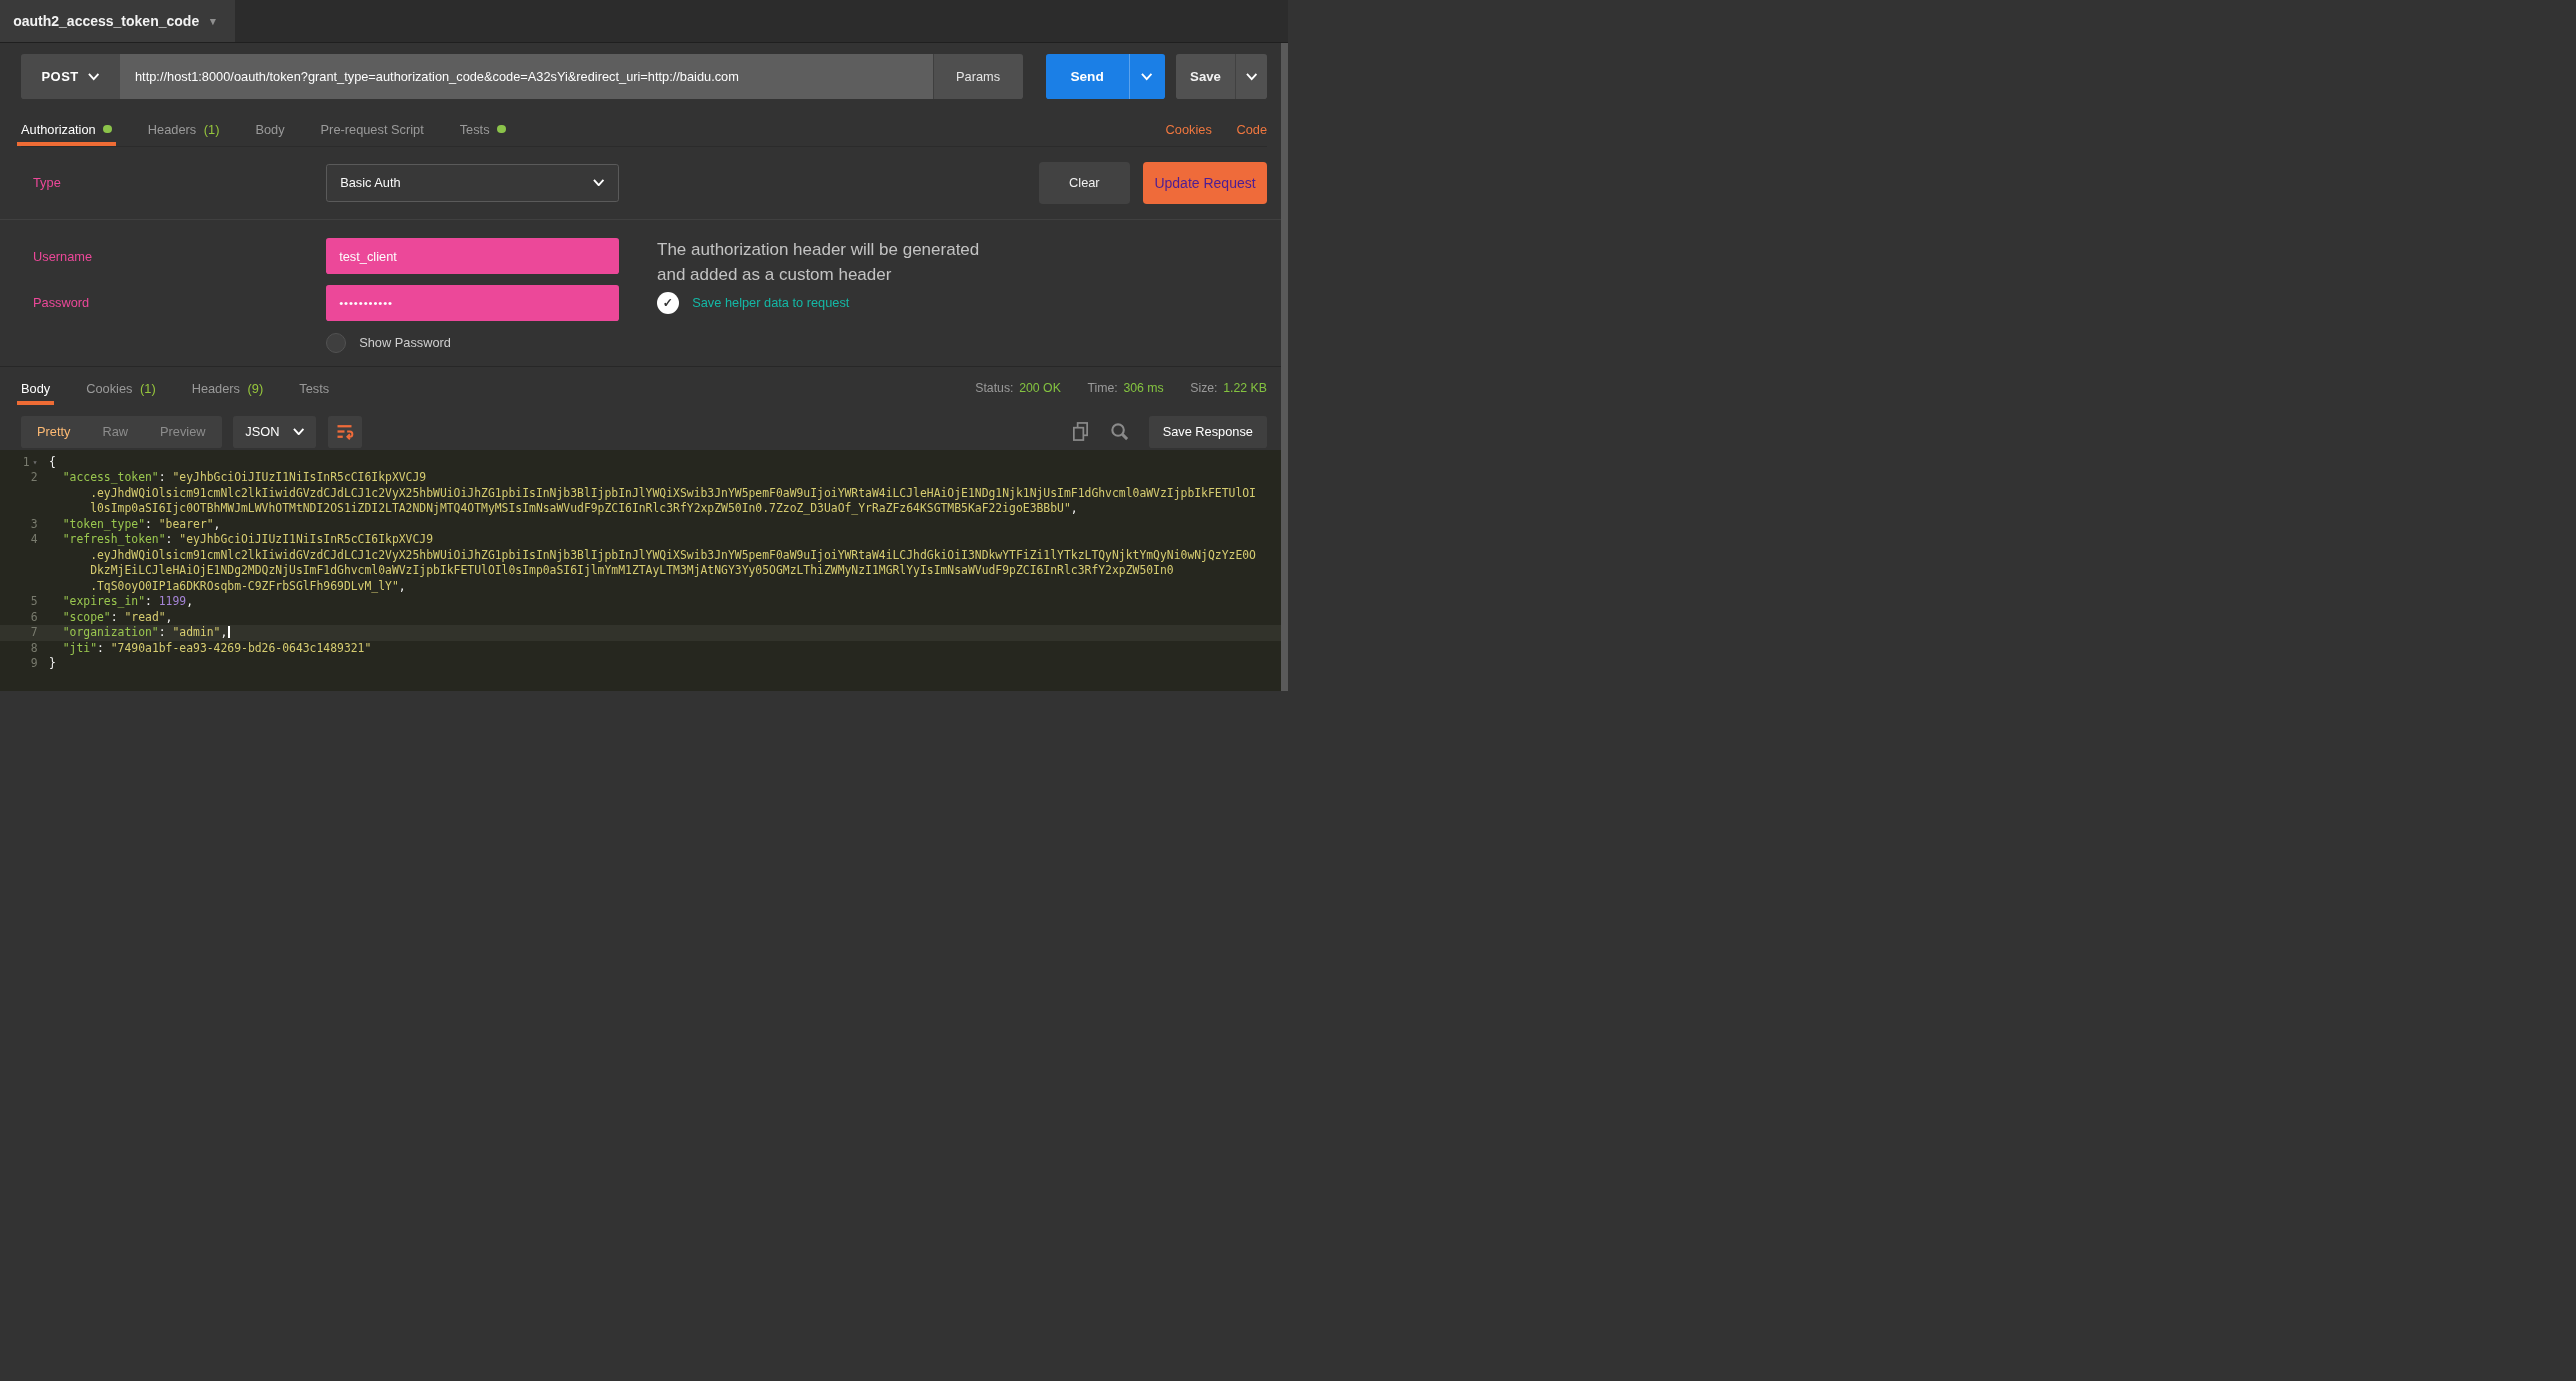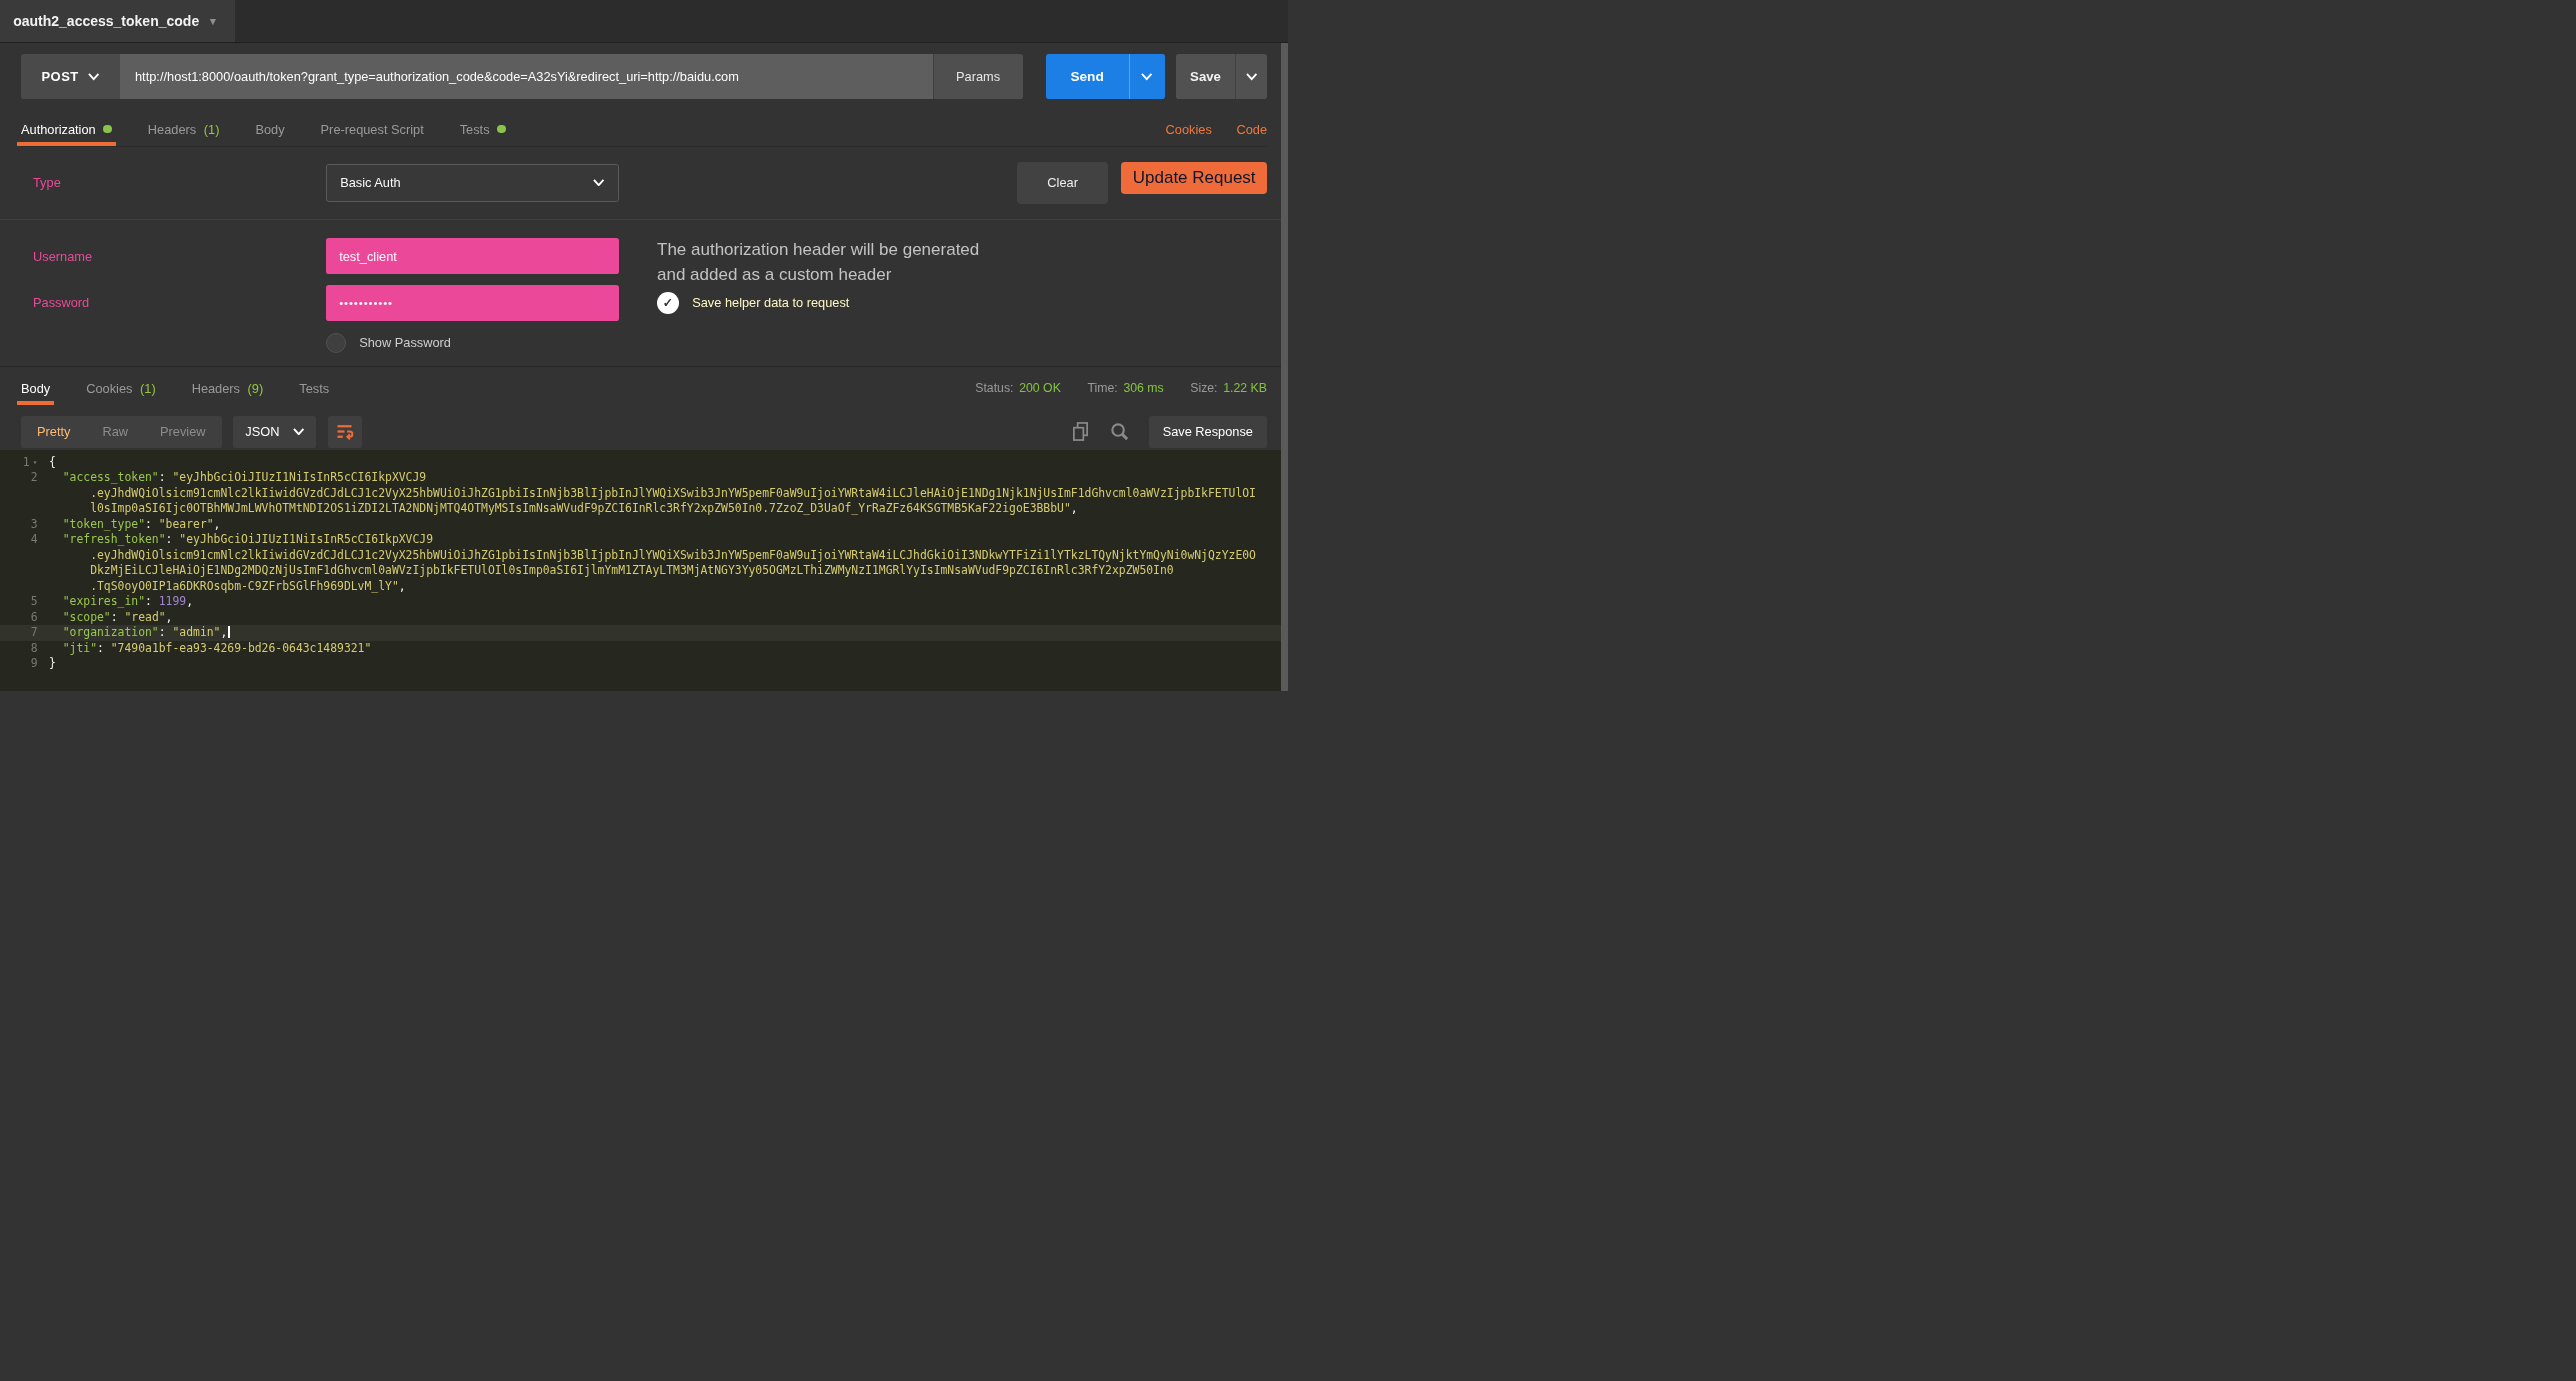--- a/index.html
+++ b/index.html
@@ -35,31 +35,31 @@
   .rlinks { margin-left:auto; display:flex; gap:24.6px; }
   .rlinks span { color:#f0773f; font-size:12.8px; cursor:pointer; }
 
   
   .typerow { display:flex; align-items:center; height:72px; padding:0 21px 0 33px; }
   .lbl { width:293px; font-size:12.8px; color:#ec4899; }
   .dropdown { width:293px; height:38px; background:#383838; border:0.9px solid #5a5a5a; border-radius:2.8px; display:flex; align-items:center; padding:0 13.2px; font-size:12.8px; color:#fafafa; cursor:pointer; }
   .dropdown .chev { margin-left:auto; }
   .typebtns { margin-left:auto; display:flex; gap:13.2px; }
   .btn-clear { min-width:91px; height:42px; background:#424242; border-radius:3.8px; display:flex; align-items:center; justify-content:center; font-size:12.8px; color:#f0f0f0; cursor:pointer; }
-  .btn-update { min-width:115px; height:32px; background:#ef6b3a; border-radius:3.8px; display:flex; align-items:center; justify-content:center; font-size:17px; color:#0f172a; cursor:pointer; padding:0 11.4px; }
+  .btn-update { min-width:115px; height:42px; background:#ef6b3a; border-radius:3.8px; display:flex; align-items:center; justify-content:center; font-size:14px; color:#4c1d95; cursor:pointer; padding:0 11.4px; }
 
   .divider { height:0.9px; background:#404040; }
 
   .fields { padding:19px 21px 11.4px 33px; display:grid; grid-template-columns:293px 293px 38px auto; grid-template-rows:36px 36px 23px; row-gap:10.4px; align-items:center; }
   .field { width:293px; height:36px; background:#ec4899; border-radius:2.8px; display:flex; align-items:center; padding:0 13.2px; font-size:12.8px; color:#fdfdfd; cursor:text; }
   .pwdots { letter-spacing:0.9px; font-size:11.4px; }
   .helper { grid-column:4; grid-row:1; align-self:start; max-width:326px; font-size:17px; line-height:1.45; color:#c3c3c3; }
   .savehelper { grid-column:4; grid-row:2; display:flex; align-items:center; gap:13.2px; }
   .ckcircle { width:22px; height:22px; border-radius:50%; background:#ffffff; color:#333; font-size:12.3px; font-weight:bold; display:flex; align-items:center; justify-content:center; cursor:pointer; }
-  .savehelper .txt { font-size:12.8px; color:#fef9c3; }
+  .savehelper .txt { font-size:12.8px; color:#14b8a6; }
   .showpwd { grid-column:2; grid-row:3; display:flex; align-items:center; gap:13.2px; }
   .radio { width:20px; height:20px; border-radius:50%; background:#3f3f3f; border:0.9px solid #525252; cursor:pointer; }
   .showpwd .txt { font-size:12.8px; color:#cfcfcf; }
 
   
   .resp-tabs { border-top:0.9px solid #272727; height:44px; display:flex; align-items:center; padding:0 21px; }
   .statusgrp { margin-left:auto; display:flex; gap:26.5px; }
   .stat { font-size:12.3px; color:#9a9a9a; display:flex; gap:5.7px; }
   .stat .val { color:#84c340; }
 

